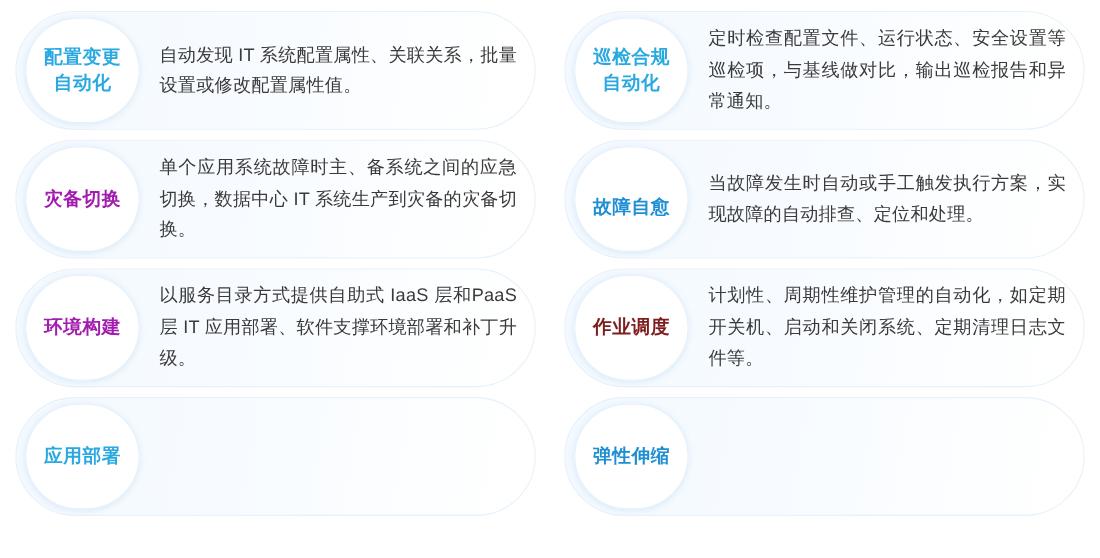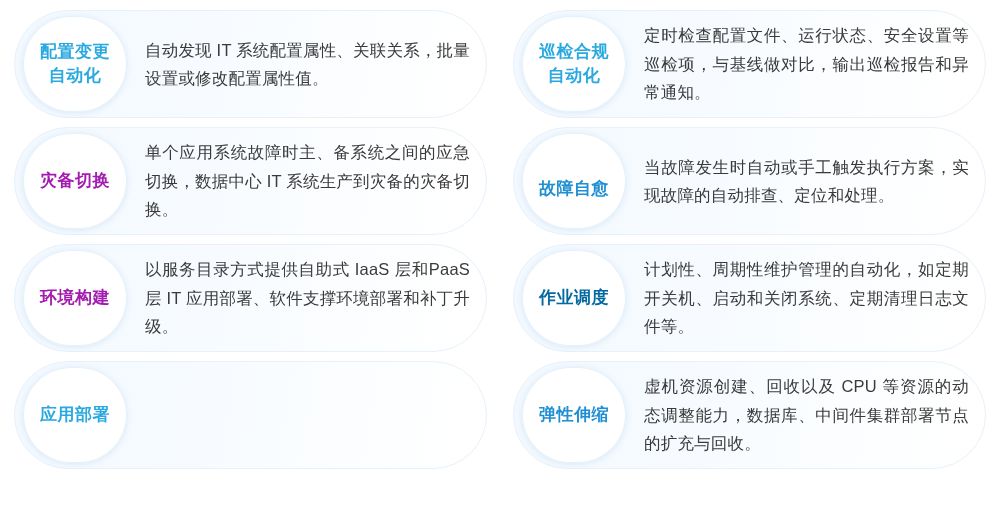--- a/index.html
+++ b/index.html
@@ -137,31 +137,30 @@
       <div class="badge">
         <div class="badge-text" style="color: rgb(31, 143, 212); margin-top: 16px;">
           <span>故障自愈</span>
         </div>
       </div>
       <div class="desc">当故障发生时自动或手工触发执行方案，实现故障的自动排查、定位和处理。</div>
     </div>
 
     <div class="card accent-deep">
       <div class="badge">
-        <div class="badge-text" style="color: #0369a1;">
+        <div class="badge-text" style="color: #7f1d1d;">
           <span>作业调度</span>
         </div>
       </div>
       <div class="desc">计划性、周期性维护管理的自动化，如定期开关机、启动和关闭系统、定期清理日志文件等。</div>
     </div>
 
     <div class="card accent-deep">
       <div class="badge">
         <div class="badge-text" style="color: rgb(31, 143, 212); text-align: right;">
           <span>弹性伸缩</span>
         </div>
       </div>
-      <div class="desc">虚机资源创建、回收以及 CPU 等资源的动态调整能力，数据库、中间件集群部署节点的扩充与回收。</div>
     </div>
 
   </div>
 
 </div>
 
 </body></html>

